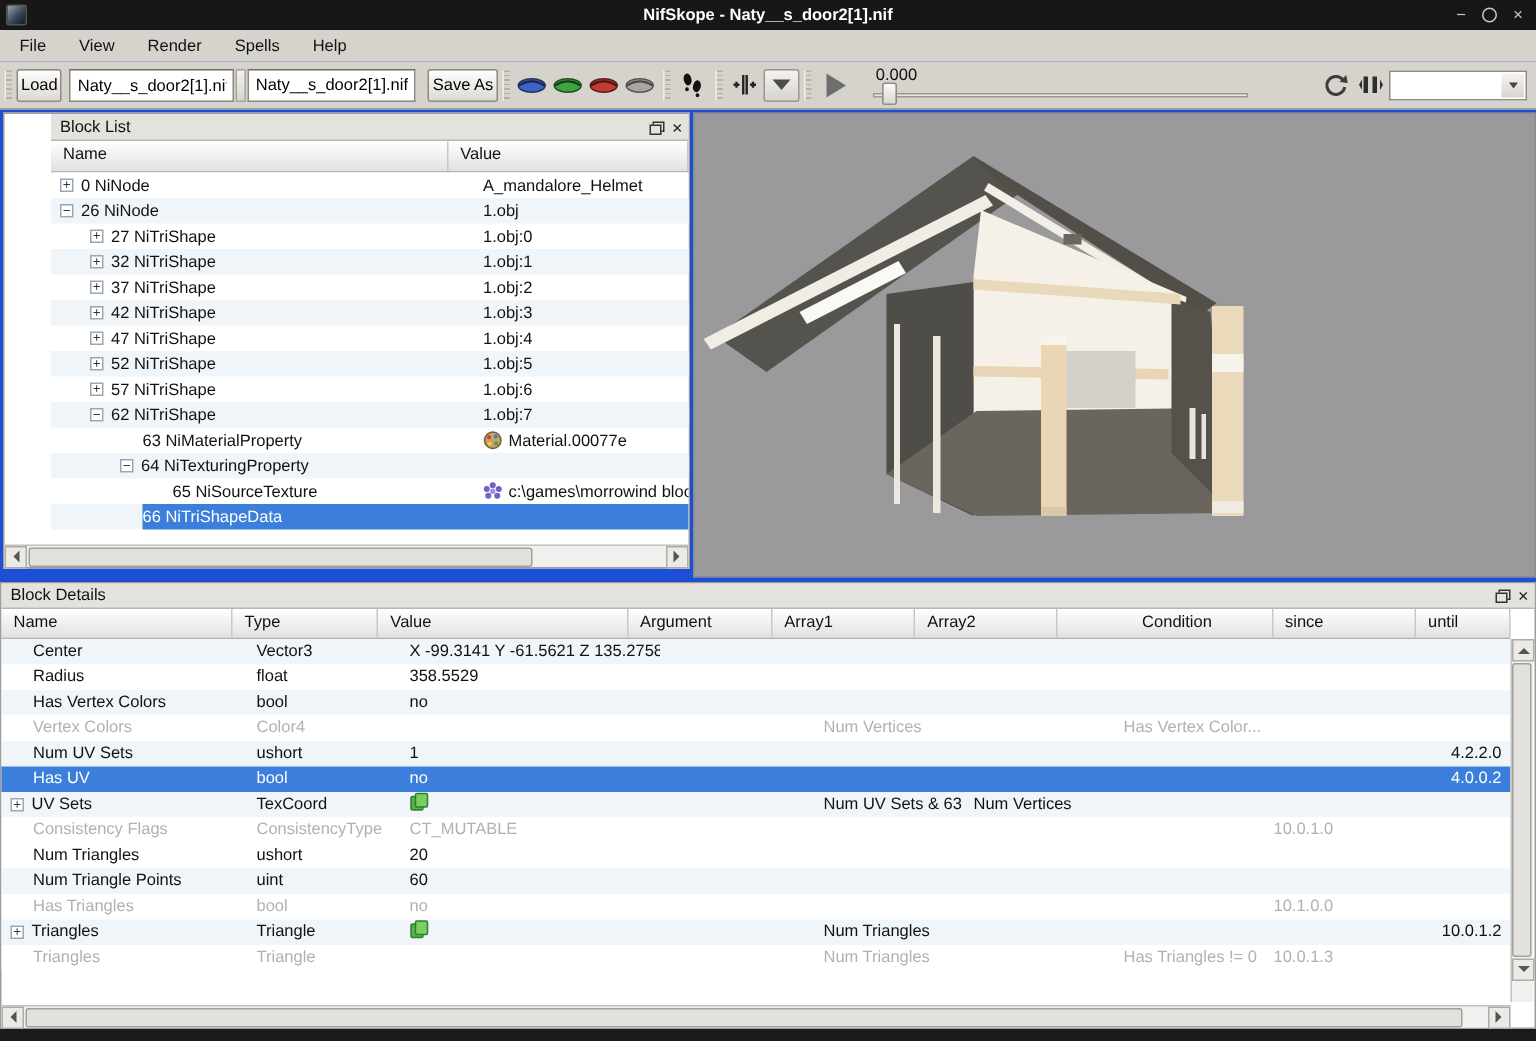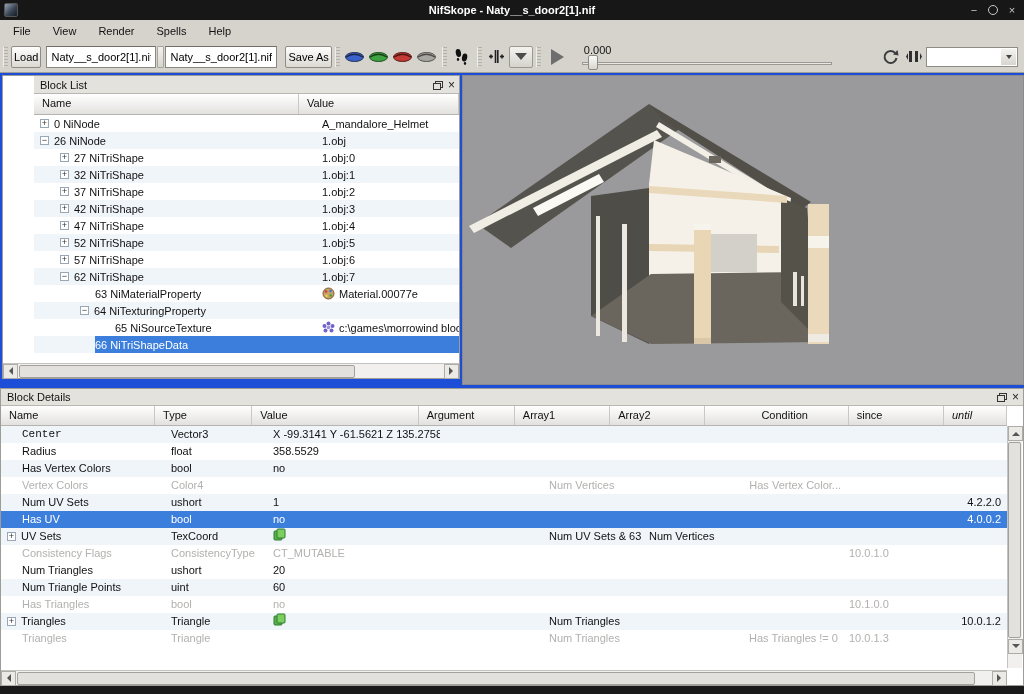--- a/index.html
+++ b/index.html
@@ -435,25 +435,25 @@
     </div>
     <div class="hdr" id="bd-hdr" style="height:20px;width:1006px;">
         <div class="hcell" style="width: 162px;">Name</div>
         <div class="hcell" style="width: 102px;">Type</div>
         <div class="hcell" style="width: 175px;">Value</div>
         <div class="hcell" style="width: 101px;">Argument</div>
         <div class="hcell" style="width: 100px;">Array1</div>
         <div class="hcell" style="width: 100px;">Array2</div>
         <div class="hcell" style="width: 100px; margin-left: 48px;">Condition</div>
         <div class="hcell" style="width: 100px;">since</div>
-        <div class="hcell" style="width: 66px; font-style: italic;">until</div>
+        <div class="hcell" style="width: 66px;">until</div>
       </div>
     <div id="bd-body" style="width:1006px;">
         <div class="bd-row alt">
-          <div class="bd-cell bd-name" style="width: 162px; font-family: Liberation Mono, monospace;">
+          <div class="bd-cell bd-name" style="width: 162px;">
             <span class="ind" style="width: 6px;"></span>
             <span class="exp-sp"></span>
             <span class="lab">Center</span>
           </div>
           <div class="bd-cell" style="width: 102px;"><span class="lab">Vector3</span></div>
           <div class="bd-cell" style="width: 175px;"><span class="lab">X -99.3141 Y -61.5621 Z 135.2758</span></div>
           <div class="bd-cell" style="width: 101px;"></div>
           <div class="bd-cell" style="width: 100px;"></div>
           <div class="bd-cell" style="width: 100px;"></div>
           <div class="bd-cell" style="width: 100px;"></div>
@@ -494,21 +494,21 @@
           <div class="bd-cell bd-name" style="width: 162px;">
             <span class="ind" style="width: 6px;"></span>
             <span class="exp-sp"></span>
             <span class="lab">Vertex Colors</span>
           </div>
           <div class="bd-cell" style="width: 102px;"><span class="lab">Color4</span></div>
           <div class="bd-cell" style="width: 175px;"></div>
           <div class="bd-cell" style="width: 101px;"></div>
           <div class="bd-cell" style="width: 100px;"><span class="lab">Num Vertices</span></div>
           <div class="bd-cell" style="width: 100px;"></div>
-          <div class="bd-cell" style="width: 100px; text-align: right;"><span class="lab">Has Vertex Color...</span></div>
+          <div class="bd-cell" style="width: 100px;"><span class="lab">Has Vertex Color...</span></div>
           <div class="bd-cell" style="width: 100px;"></div>
           <div class="bd-cell bd-until" style="width: 66px;"></div>
         </div>
         <div class="bd-row alt">
           <div class="bd-cell bd-name" style="width: 162px;">
             <span class="ind" style="width: 6px;"></span>
             <span class="exp-sp"></span>
             <span class="lab">Num UV Sets</span>
           </div>
           <div class="bd-cell" style="width: 102px;"><span class="lab">ushort</span></div>

